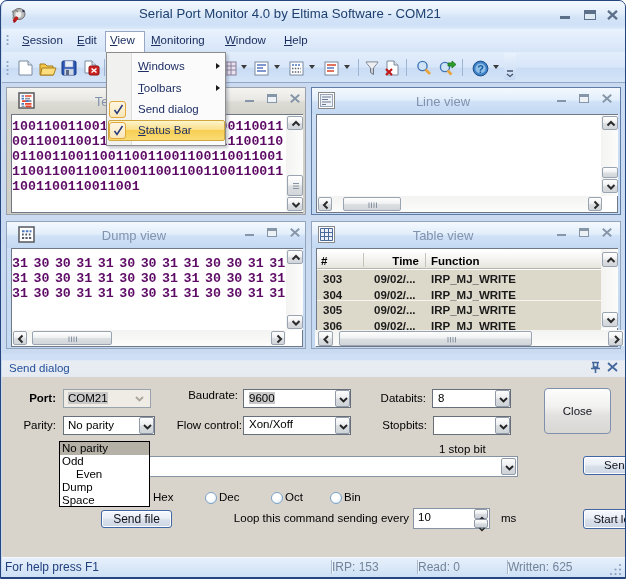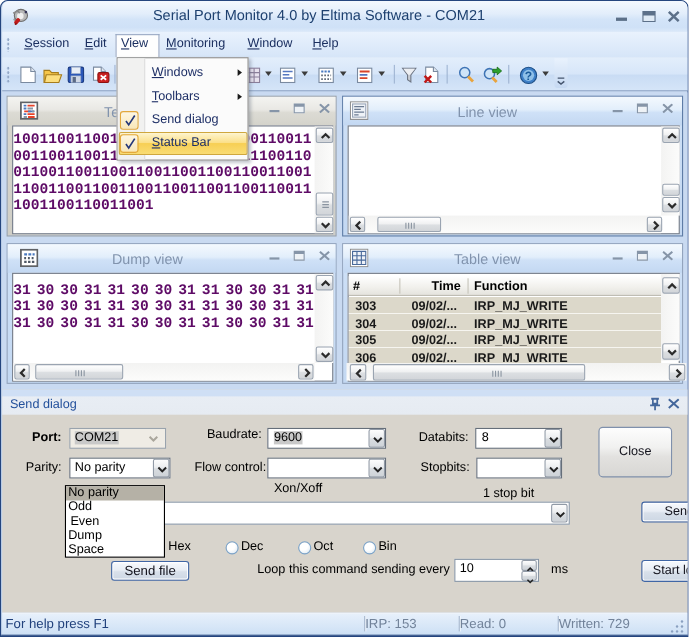--- a/index.html
+++ b/index.html
@@ -354,21 +354,21 @@
 <div class="abs btn-big" style="left:543px;top:387px;width:67px;height:46px;line-height:44px">Close</div>
 
 <div class="abs lbl" style="left:15px;top:418px;width:40px;text-align:right">Parity:</div>
 <div class="abs combo" style="left:62px;top:415px;width:92px;height:19px"></div>
 <div class="abs lbl" style="left:67px;top:418px">No parity</div>
 <div class="abs cbtn" style="left:138px;top:416px;width:15px;height:17px"><svg width="15" height="17" viewBox="0 0 15 17">
         <path d="M4 7 L7.5 10.5 L11 7" stroke="#222" stroke-width="1.8" fill="none"></path>
       </svg></div>
 <div class="abs lbl" style="left:165px;top:418px;width:76px;text-align:right">Flow control:</div>
 <div class="abs combo" style="left:242px;top:415px;width:108px;height:19px"></div>
-<div class="abs lbl" style="left:248px;top:437px">Xon/Xoff</div>
+<div class="abs lbl" style="left:248px;top:417px">Xon/Xoff</div>
 <div class="abs cbtn" style="left:334px;top:416px;width:15px;height:17px"><svg width="15" height="17" viewBox="0 0 15 17">
         <path d="M4 7 L7.5 10.5 L11 7" stroke="#222" stroke-width="1.8" fill="none"></path>
       </svg></div>
 <div class="abs lbl" style="left:370px;top:418px;width:56px;text-align:right">Stopbits:</div>
 <div class="abs combo" style="left:432px;top:415px;width:78px;height:19px"></div>
 <div class="abs lbl" style="left:438px;top:442px">1 stop bit</div>
 <div class="abs cbtn" style="left:494px;top:416px;width:15px;height:17px"><svg width="15" height="17" viewBox="0 0 15 17">
         <path d="M4 7 L7.5 10.5 L11 7" stroke="#222" stroke-width="1.8" fill="none"></path>
       </svg></div>
 
@@ -396,32 +396,32 @@
       </svg></div>
 <div class="abs cbtn" style="left:473px;top:518px;width:14px;height:9px"><svg width="14" height="9" viewBox="0 0 14 9">
         <path d="M4.5 3 L7 5.5 L9.5 3" stroke="#222" stroke-width="1.4" fill="none"></path>
       </svg></div>
 <div class="abs lbl" style="left:500px;top:511px">ms</div>
 <div class="abs btn-blue" style="left:542px;top:508px;width:70px;height:20px;line-height:18px">Start loop</div>
 
 <div class="abs" id="ddlist">
  <div style="height:13px;background:#b5b1a6;padding-left:2px;line-height:13px">No parity</div>
  <div style="height:13px;padding-left:2px;line-height:13px">Odd</div>
- <div style="height:13px;padding-left:4px;line-height:13px">Even</div>
+ <div style="height:13px;padding-left:16px;line-height:13px">Even</div>
  <div style="height:13px;padding-left:2px;line-height:13px">Dump</div>
  <div style="height:13px;padding-left:2px;line-height:13px">Space</div>
 </div>
 <div class="abs" id="status"></div>
 <div class="abs" style="left:4px;top:559px;font-size:12px;color:#21417c">For help press F1</div>
 <div class="abs ssep" style="left:330px"></div>
 <div class="abs stxt" style="left:331px;top:559px">IRP: 153</div>
 <div class="abs ssep" style="left:416px"></div>
 <div class="abs stxt" style="left:417px;top:559px">Read: 0</div>
 <div class="abs ssep" style="left:506px"></div>
-<div class="abs stxt" style="left:507px;top:559px">Written: 729</div>
+<div class="abs stxt" style="left:507px;top:559px">Written: 625</div>
 <svg class="abs" style="left:606px;top:562px" width="16" height="13" viewBox="0 0 16 13">
       <g fill="#8aa0c0">
         <circle cx="13" cy="2" r="1.1"></circle>
         <circle cx="13" cy="6.5" r="1.1"></circle>
         <circle cx="13" cy="11" r="1.1"></circle>
         <circle cx="8.5" cy="6.5" r="1.1"></circle>
         <circle cx="8.5" cy="11" r="1.1"></circle>
         <circle cx="4" cy="11" r="1.1"></circle>
       </g>
     </svg>

